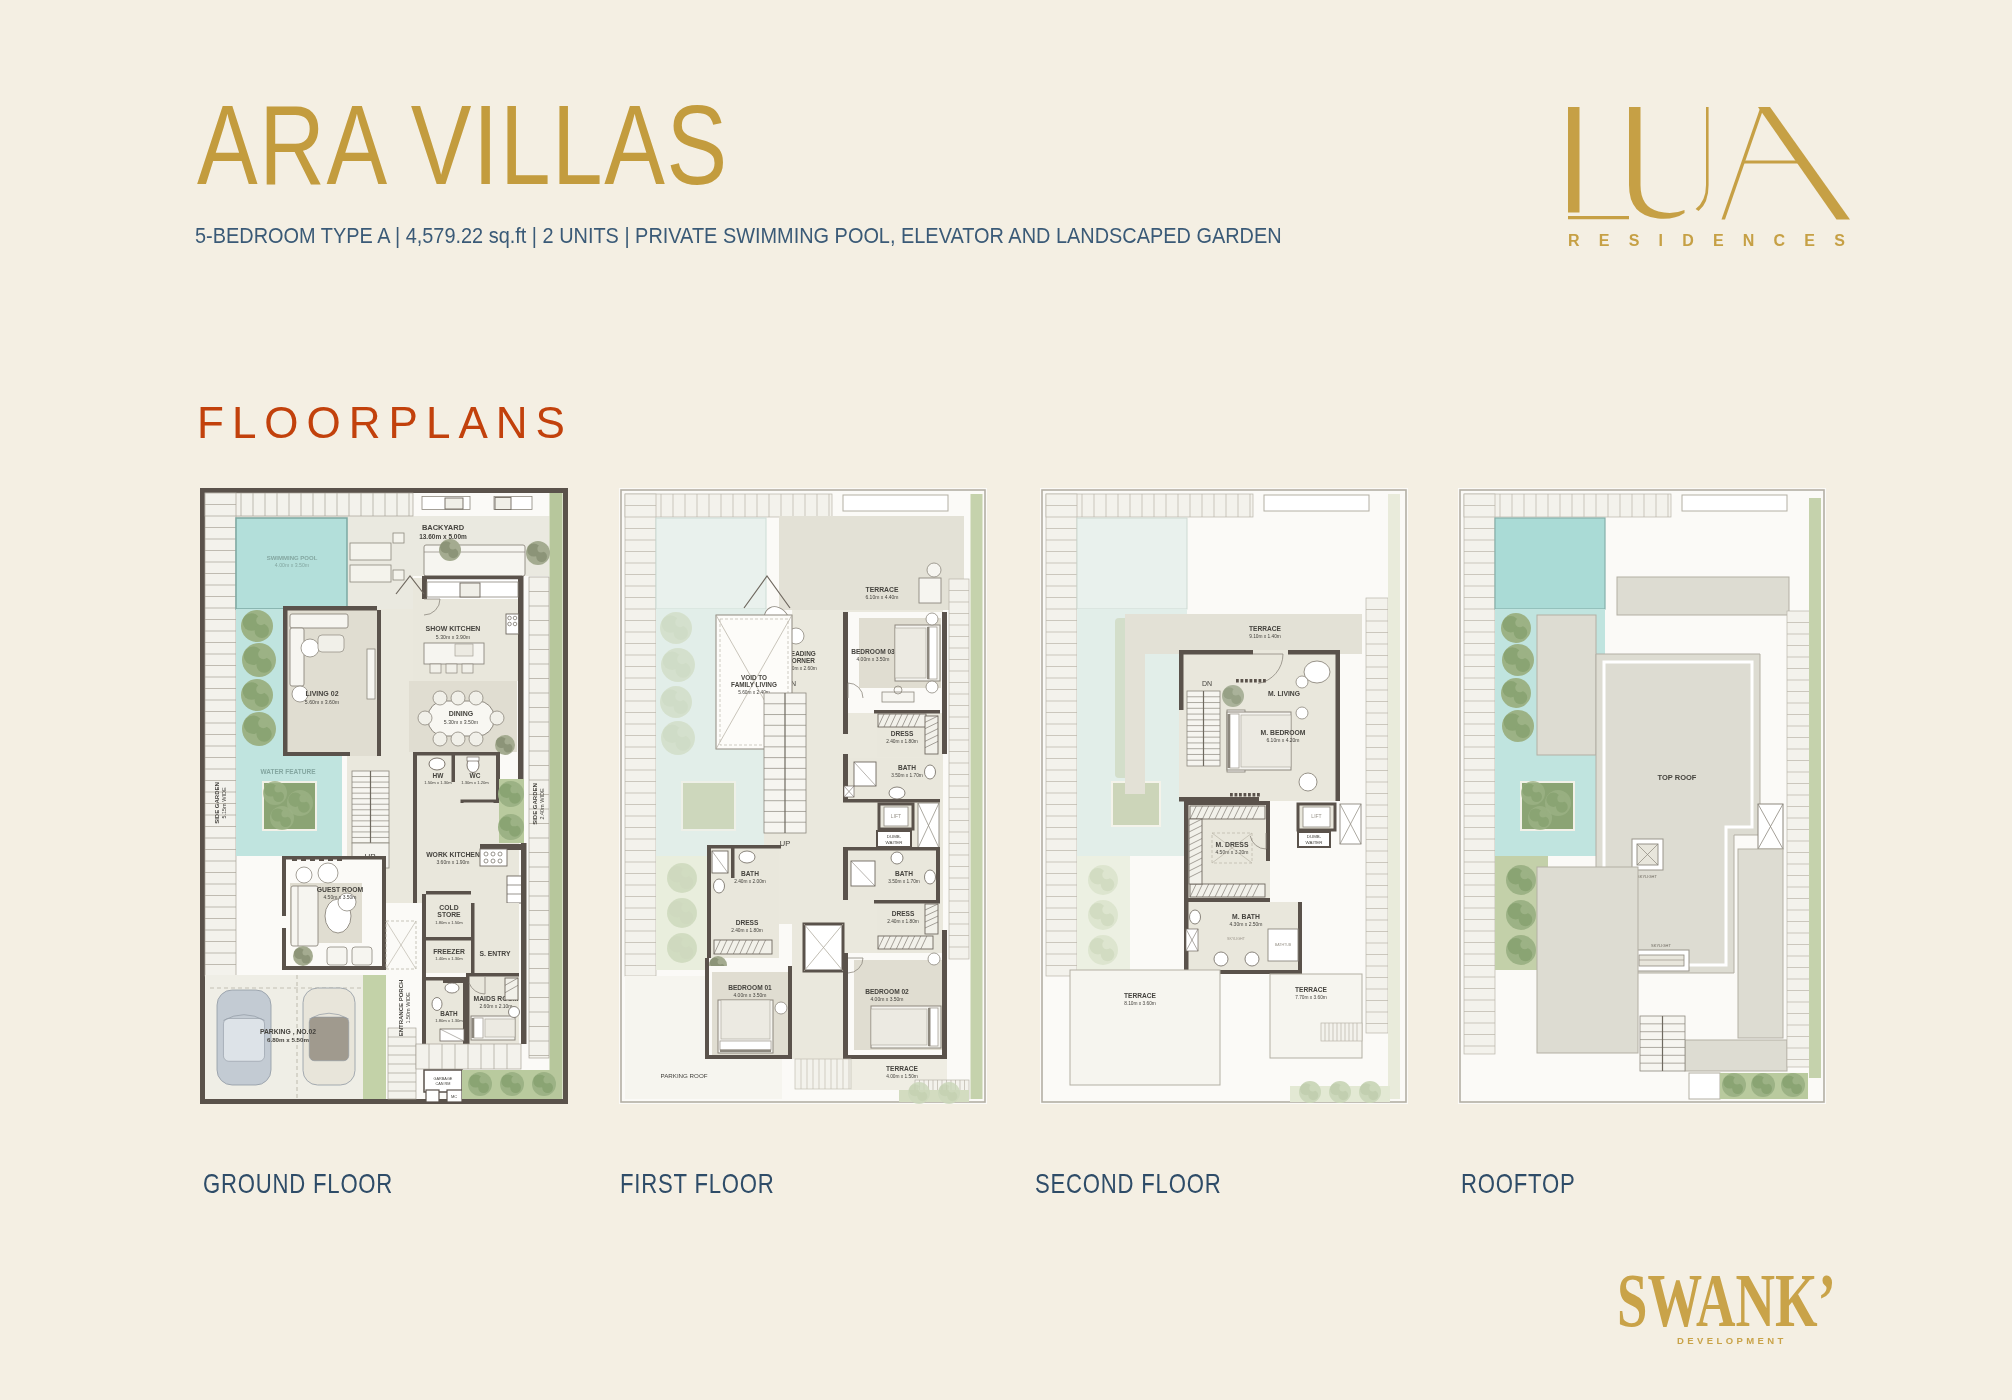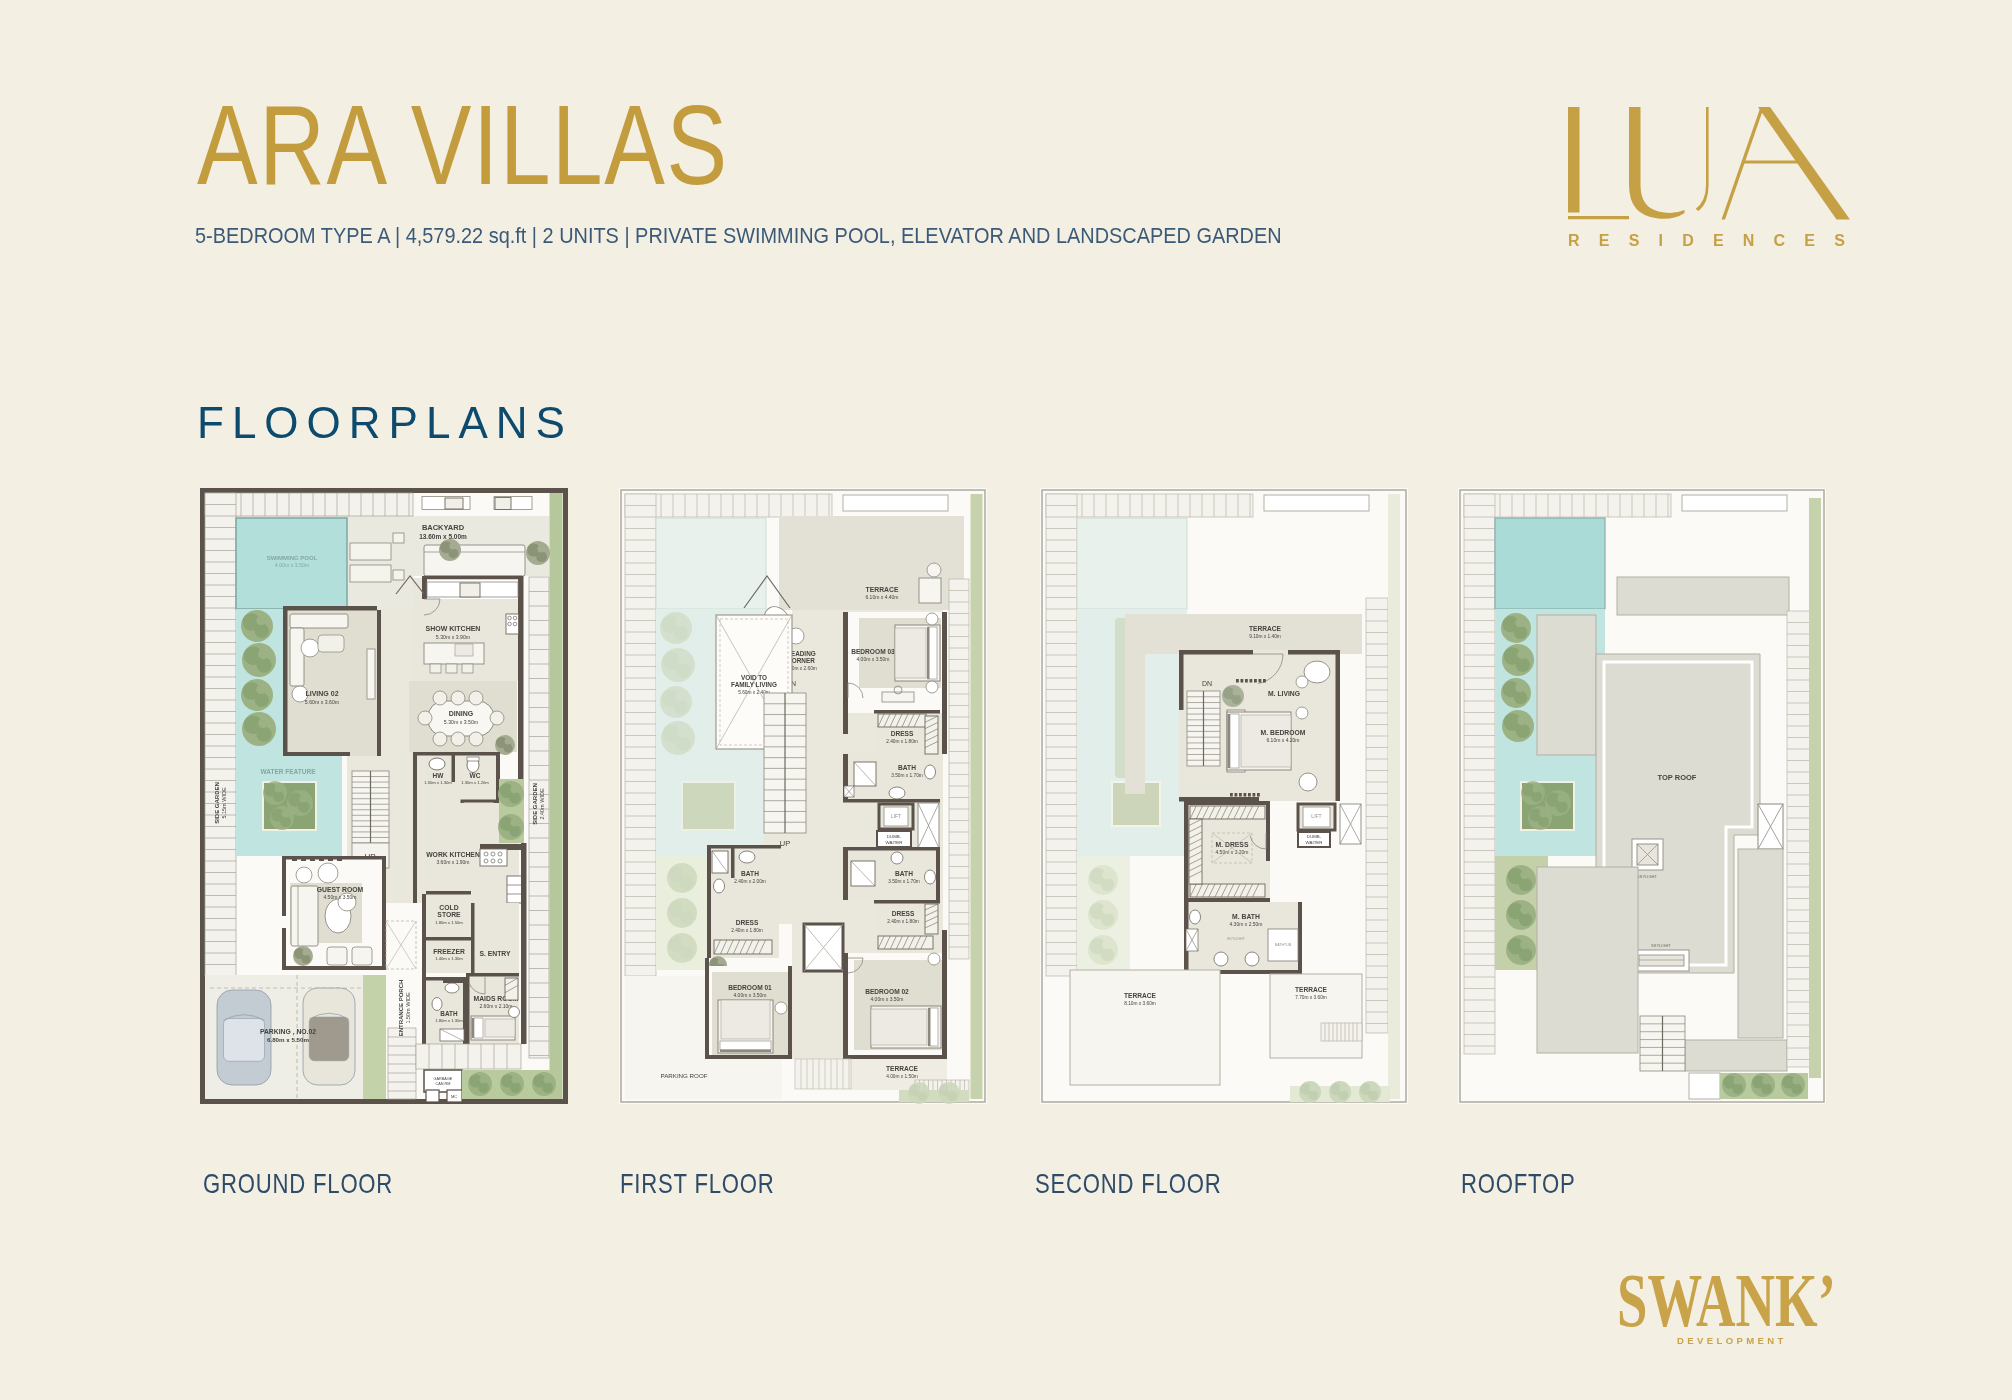--- a/index.html
+++ b/index.html
@@ -3,21 +3,21 @@
 <style>
 html,body{margin:0;padding:0;}
 body{width:2012px;height:1400px;background:#f4efe3;font-family:"Liberation Sans",sans-serif;position:relative;overflow:hidden;}
 .abs{position:absolute;}
 </style></head><body>
 
 <div class="abs" style="left:197px;top:80px;font-size:113px;color:#c39c3e;letter-spacing:2px;white-space:nowrap;-webkit-text-stroke:2.5px #f4efe3;paint-order:stroke fill;transform:scaleX(0.805);transform-origin:left top;">ARA VILLAS</div>
 
 <div class="abs" style="left:195px;top:223px;font-size:22.5px;color:#3a5a77;white-space:nowrap;transform:scaleX(0.885);transform-origin:left top;">5-BEDROOM TYPE A | 4,579.22 sq.ft | 2 UNITS | PRIVATE SWIMMING POOL, ELEVATOR AND LANDSCAPED GARDEN</div>
 
-<div class="abs" style="left:197px;top:398px;font-size:44px;color:#0c4a6e;letter-spacing:8px;white-space:nowrap;transform:scaleX(1);transform-origin:left top;">FLOORPLANS</div>
+<div class="abs" style="left:197px;top:398px;font-size:44px;color:#c2410c;letter-spacing:8px;white-space:nowrap;transform:scaleX(1);transform-origin:left top;">FLOORPLANS</div>
 
 <svg width="300" height="160" viewBox="0 0 300 160" style="position:absolute;left:1560px;top:100px">
 <g fill="#c6a045">
 <path d="M8,7 h11.5 v105.5 h-11.5 z"></path>
 <path d="M8,116 h61 v3.2 h-61 z"></path>
 <path d="M69,7 h11.5 v78 q0,22 18,26.5 q14,3.5 26,-1.5 l0,3 q-10,7 -26.5,5.5 q-29,-3 -29,-33.5 z"></path>
 <path d="M146,7 h2.6 v78 q0,18 -10,26 l-3,-2 q10.4,-8 10.4,-24 z"></path>
 <path d="M200.5,7 L204,7 L165,119.5 L161.5,119.5 Z"></path>
 <path d="M198,7 L210,7 L290,119.5 L276.5,119.5 Z"></path>
 <path d="M182,60.5 h62 v3 h-62 z"></path>

